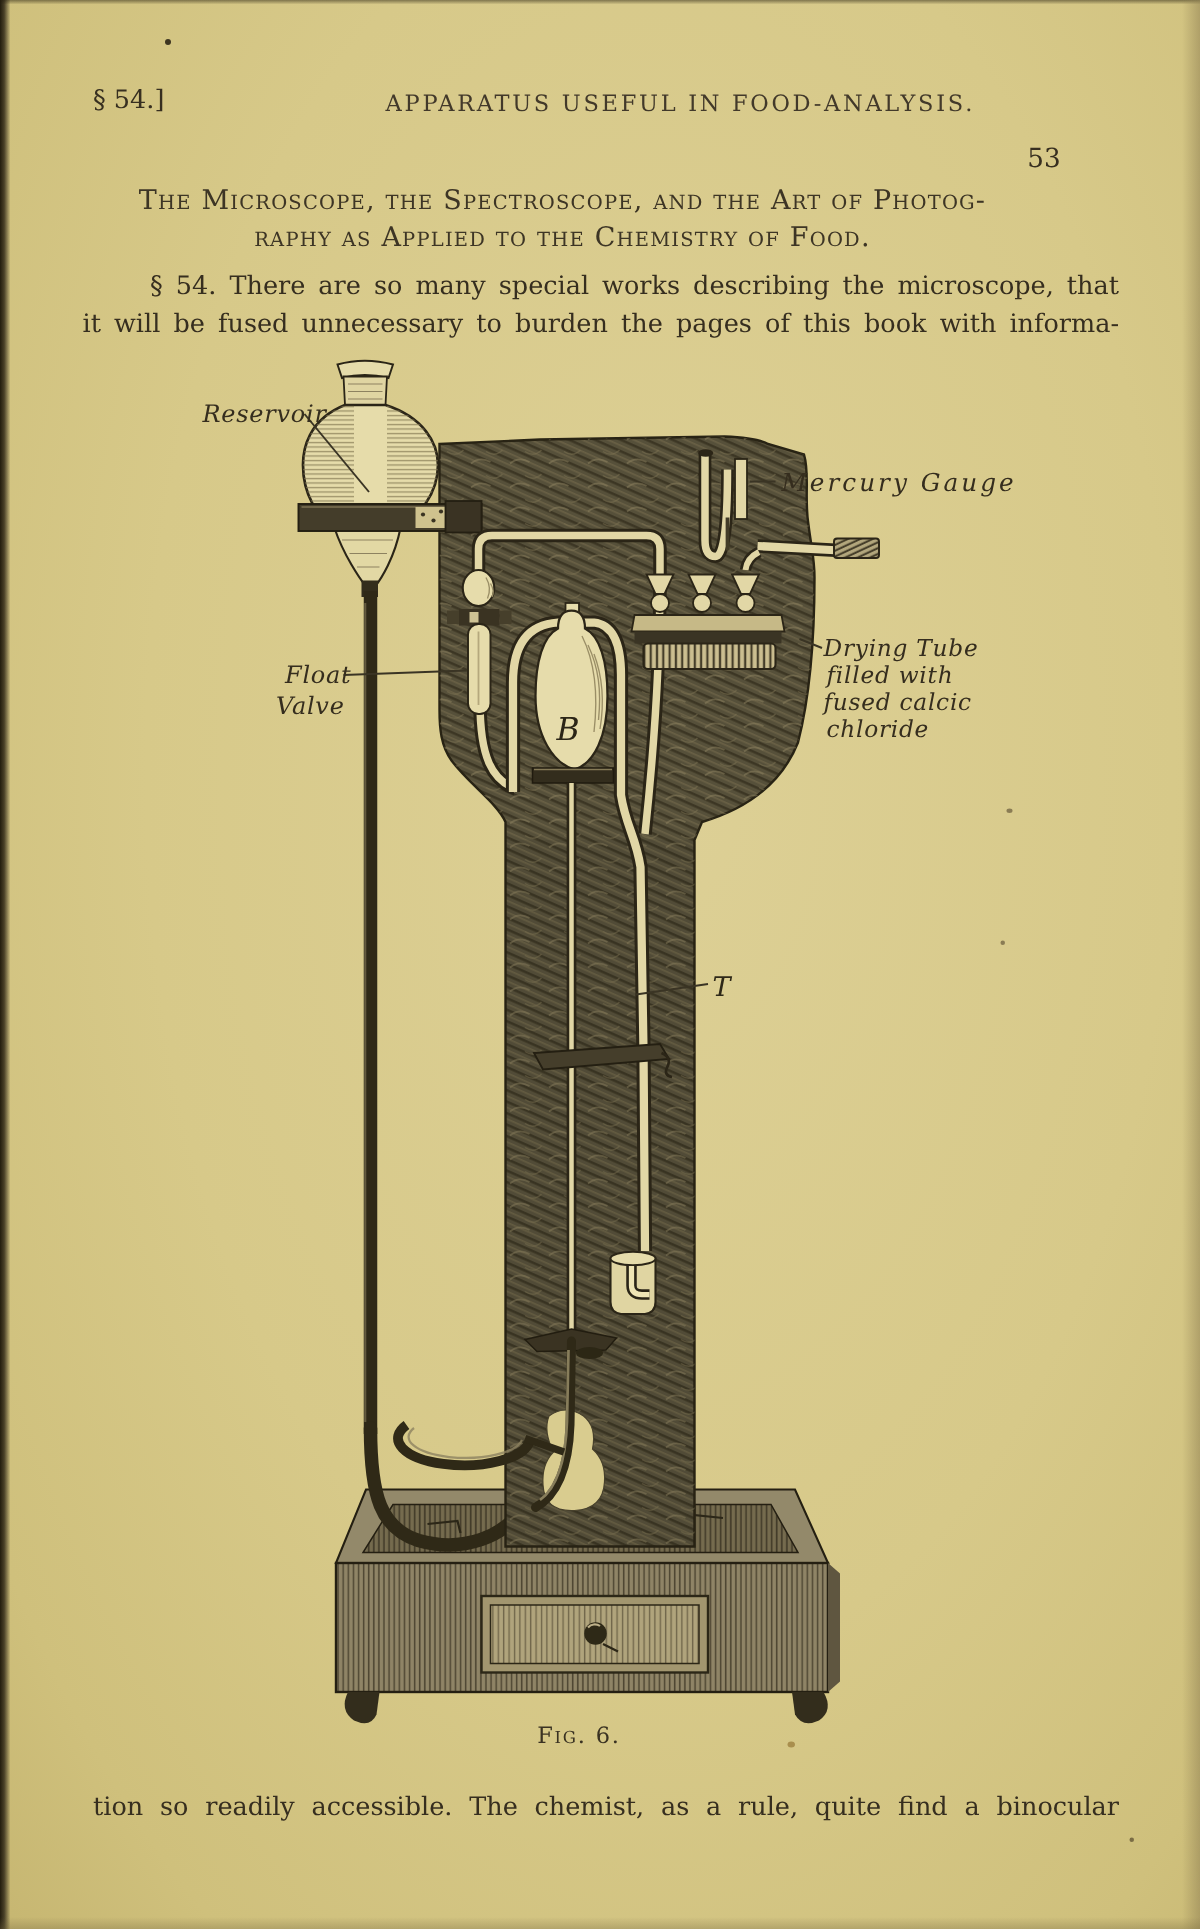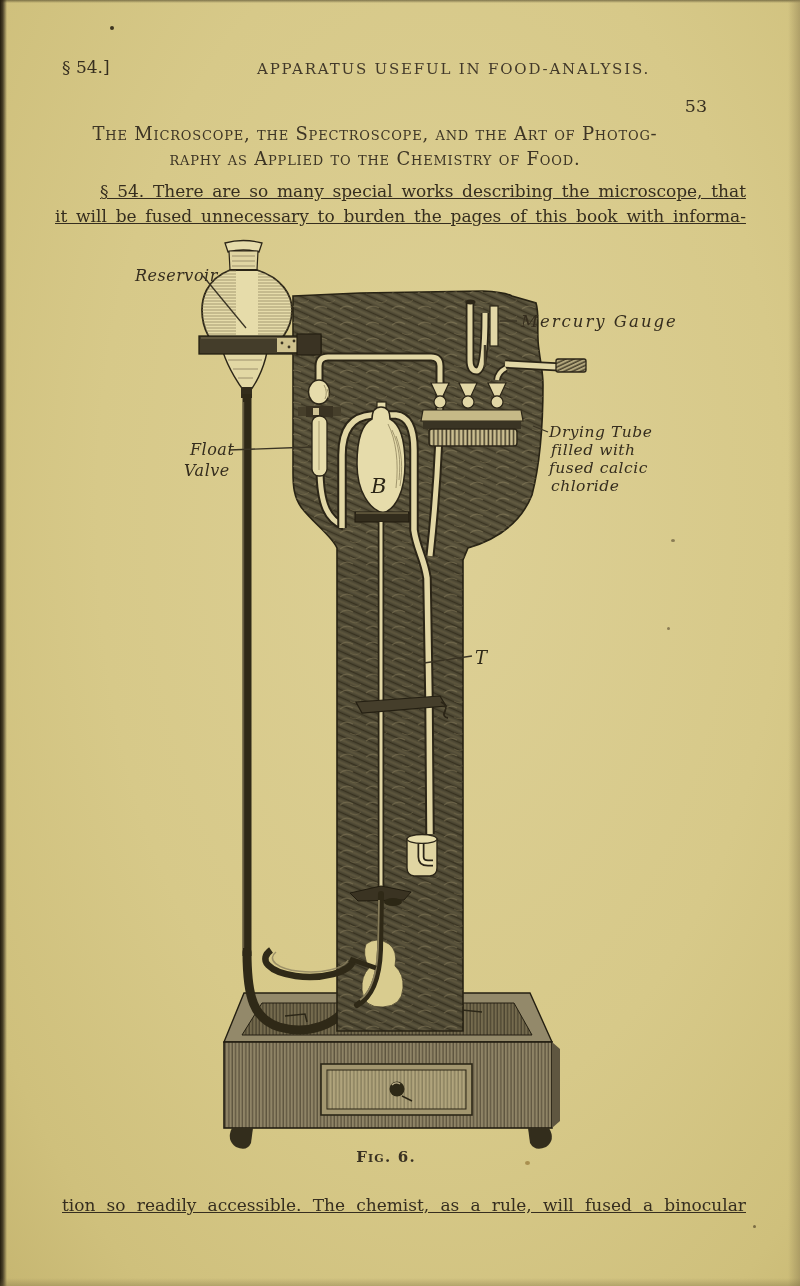--- a/index.html
+++ b/index.html
@@ -15,25 +15,25 @@
   .edge-right{position:absolute;right:0;top:0;bottom:0;width:12px;
     background:linear-gradient(270deg,rgba(146,130,84,.55),rgba(146,130,84,0));}
   .edge-bottom{position:absolute;left:0;bottom:0;right:0;height:8px;
     background:linear-gradient(0deg,rgba(120,106,64,.35),rgba(120,106,64,0));}
   .t{position:absolute;color:#372f20;}
   .hdr-mark{left:62px;top:57px;font-size:17px;}
   .hdr-title{left:90px;top:60px;width:560px;text-align:right;font-size:15px;letter-spacing:1.8px;color:#42392a;}
   .hdr-page{left:666px;top:56px;width:60px;text-align:center;font-size:17.5px;margin-top:40px;}
   .head1{left:85px;top:123px;width:580px;text-align:center;font-size:18px;font-variant:small-caps;letter-spacing:.8px;color:#3d3525;}
   .head2{left:85px;top:148px;width:580px;text-align:center;font-size:18px;font-variant:small-caps;letter-spacing:.8px;color:#3d3525;}
-  .line{font-size:17px;text-align:justify;text-align-last:justify;color:#362e1f;text-decoration:underline;}
+  .line{font-size:17px;text-align:justify;text-align-last:justify;color:#362e1f;}
   .p1{left:100px;top:181px;width:646px;}
   .p2{left:55px;top:206px;width:691px;}
   .pb{left:62px;top:1195px;width:684px;}
-  .caption{left:186px;top:1148px;width:400px;text-align:center;font-size:15px;font-variant:small-caps;letter-spacing:1.2px;color:#3a3222;font-weight:bold;}
+  .caption{left:186px;top:1148px;width:400px;text-align:center;font-size:15px;font-variant:small-caps;letter-spacing:1.2px;color:#3a3222;}
   .fig{position:absolute;left:0;top:0;width:800px;height:1286px;}
   .lbl{font:italic 16px "DejaVu Serif", serif;fill:#352d1e;letter-spacing:.5px;}
   .lbl-mg{font:italic 16.5px "DejaVu Serif", serif;fill:#352d1e;letter-spacing:2px;}
   .lbl-dry{font:italic 15.5px "DejaVu Serif", serif;fill:#352d1e;letter-spacing:.5px;}
   .lbl-T{font:italic 18px "DejaVu Serif", serif;fill:#2e2818;}
   .lbl-B{font:italic 21px "DejaVu Serif", serif;fill:#2b2516;}
   .tube-o{stroke:#2b2517;fill:none;}
   .tube-i{stroke:#e2d7a6;fill:none;}
   .speck{position:absolute;border-radius:50%;}
 </style>
@@ -253,21 +253,21 @@
       <text class="lbl-dry" x="549" y="437">Drying Tube</text>
       <text class="lbl-dry" x="551" y="455">filled with</text>
       <text class="lbl-dry" x="549" y="473">fused calcic</text>
       <text class="lbl-dry" x="551" y="491">chloride</text>
       <text class="lbl-T" x="475" y="664">T</text>
       <text class="lbl-B" x="371" y="493">B</text>
     </g>
   </svg>
 
   <div class="t caption">Fig. 6.</div>
-  <div class="t line pb">tion so readily accessible.  The chemist, as a rule, will fused a binocular</div>
+  <div class="t line pb">tion so readily accessible.  The chemist, as a rule, quite find a binocular</div>
 
   <div class="speck" style="left:110px;top:26px;width:4px;height:4px;background:#3d3520;"></div>
   <div class="speck" style="left:525px;top:1161px;width:5px;height:4px;background:#a98f4e;"></div>
   <div class="speck" style="left:671px;top:539px;width:4px;height:3px;background:#8a7c54;"></div>
   <div class="speck" style="left:667px;top:627px;width:3px;height:3px;background:#8a7c54;"></div>
   <div class="speck" style="left:753px;top:1225px;width:3px;height:3px;background:#7a6c44;"></div>
 
   <div class="edge-left"></div>
   <div class="edge-top"></div>
   <div class="edge-right"></div>

